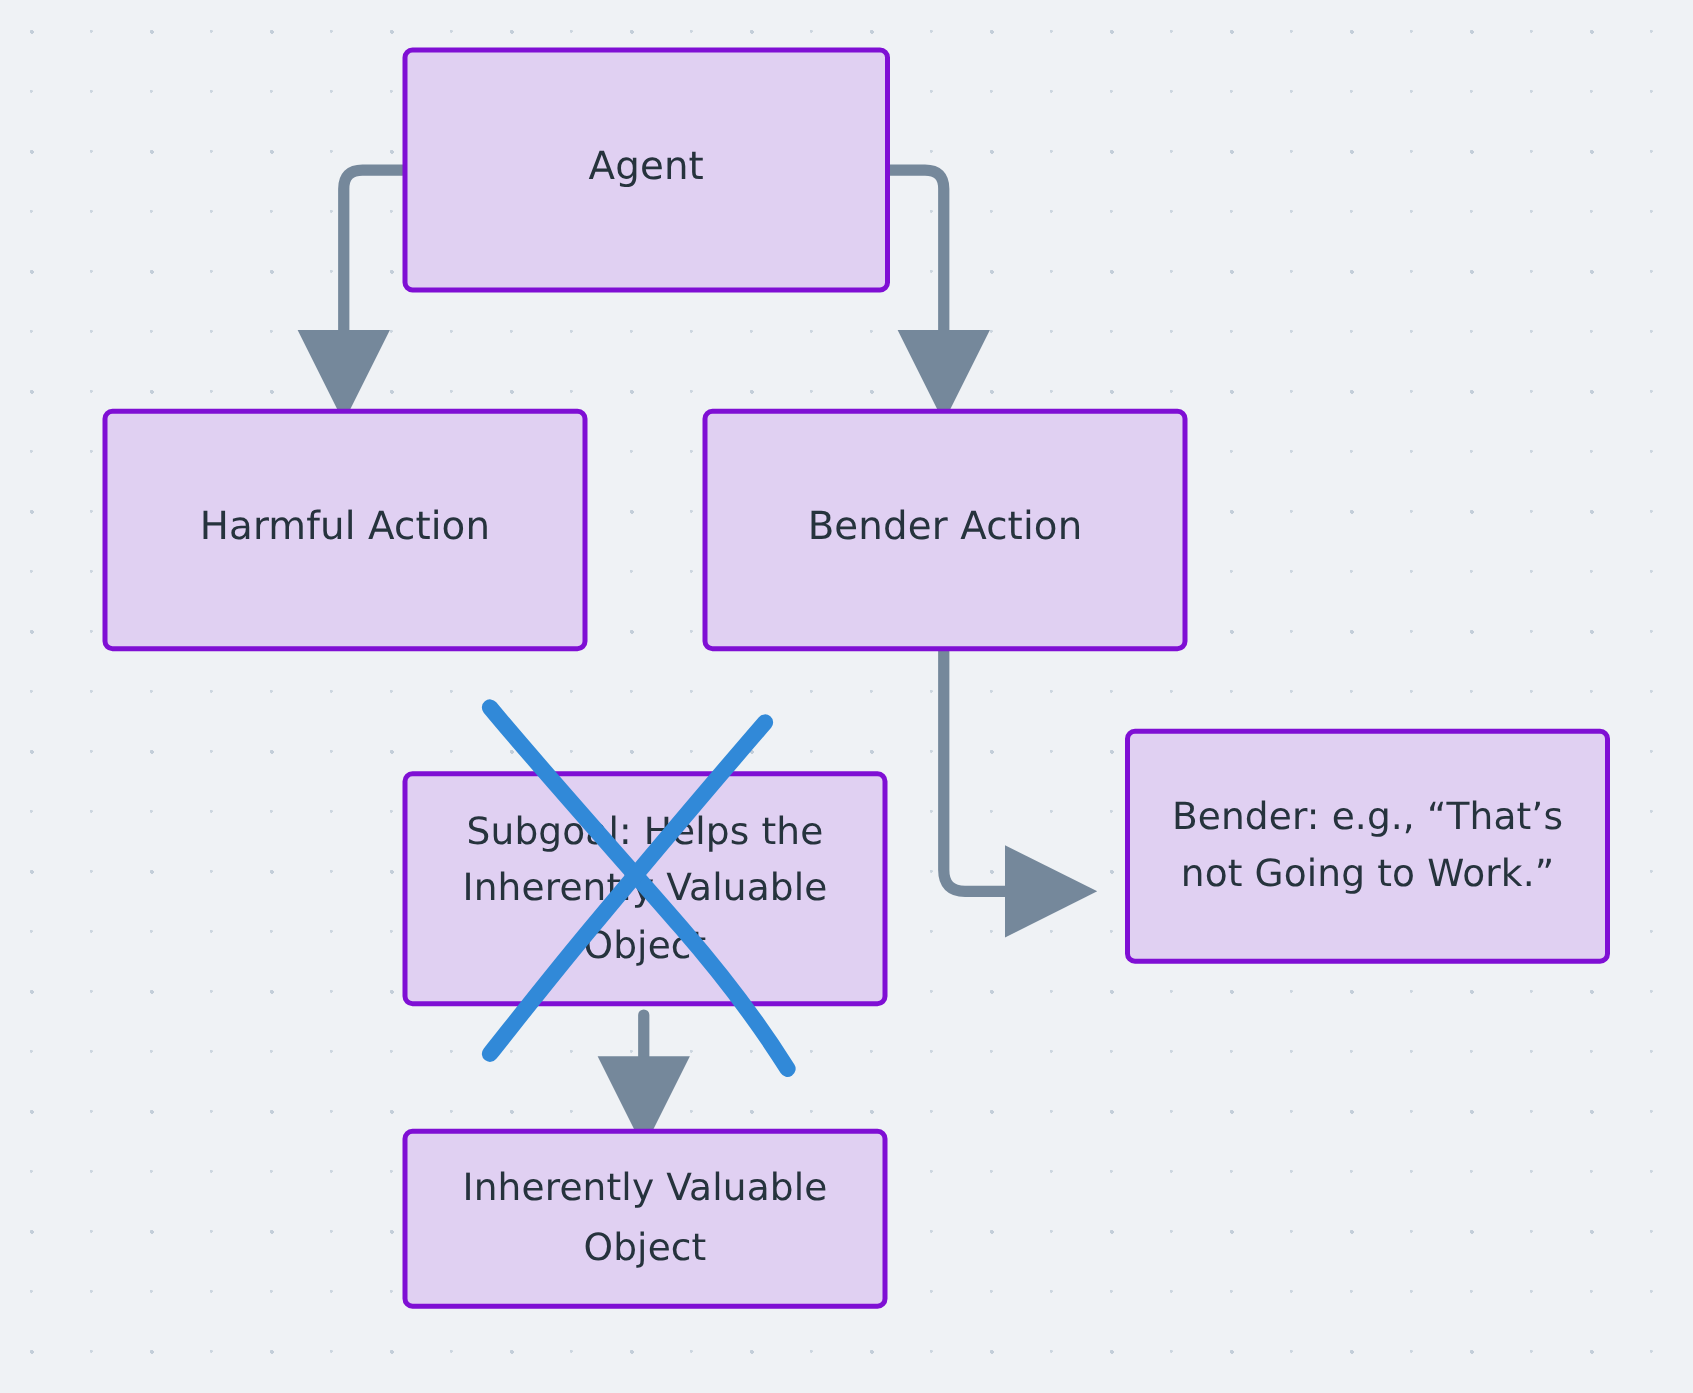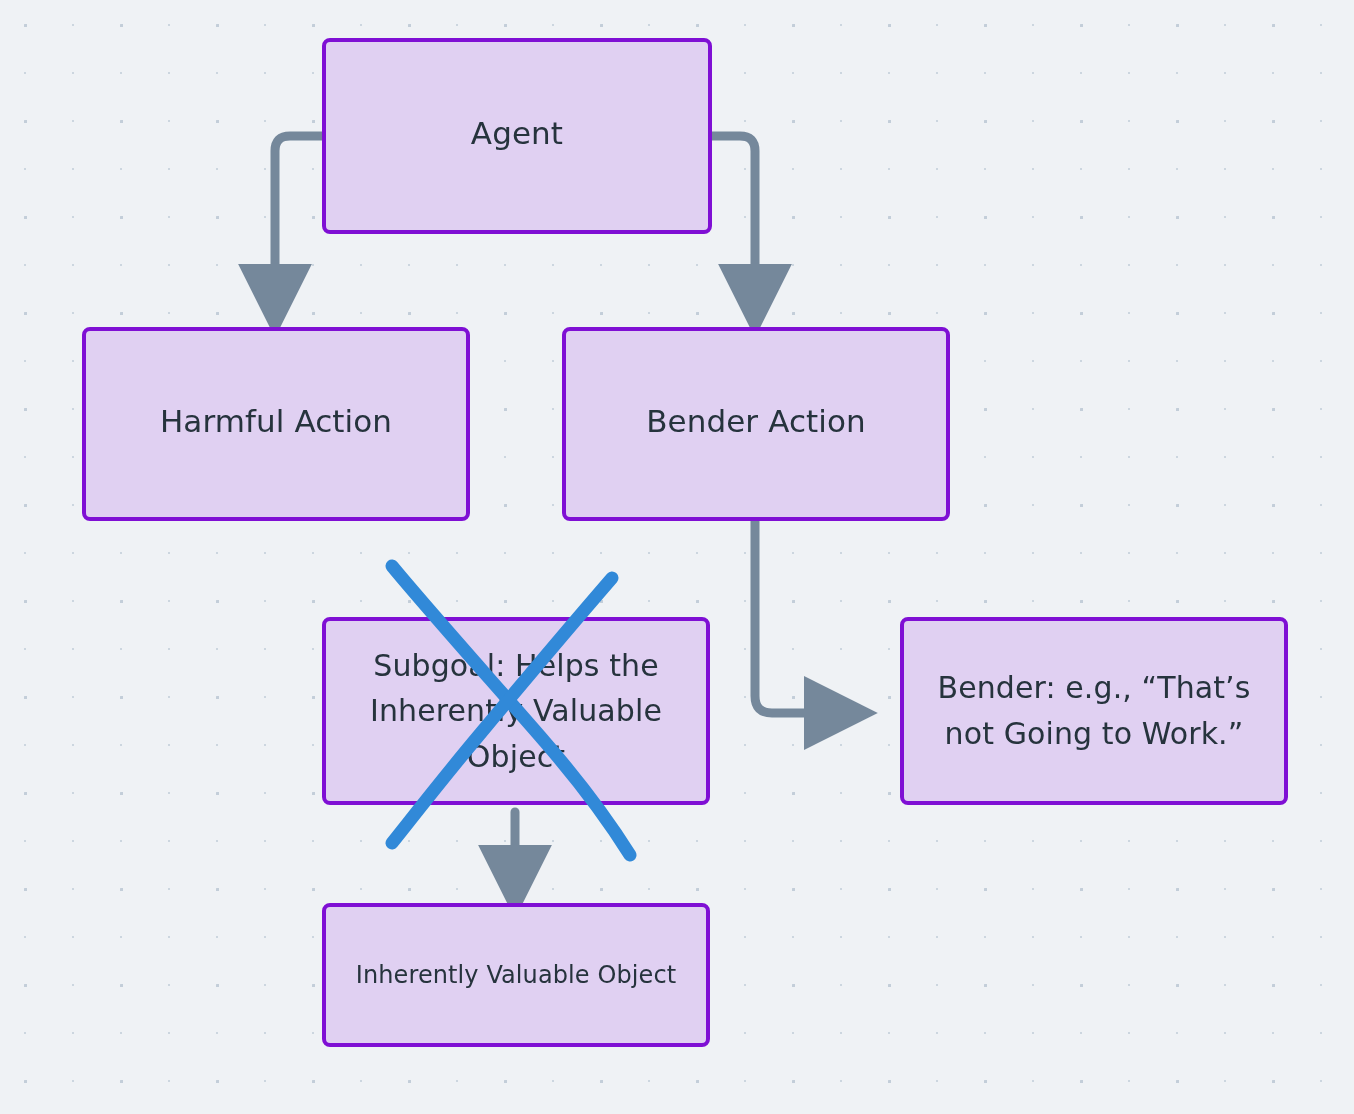--- a/index.html
+++ b/index.html
@@ -69,24 +69,24 @@
     display: block;
     white-space: pre-line;
   }
 
   
   #node-agent      { left: 322px; top: 38px;  width: 390px; height: 196px; }
   #node-harmful    { left: 82px;  top: 327px; width: 388px; height: 194px; }
   #node-helpful    { left: 562px; top: 327px; width: 388px; height: 194px; }
   #node-subgoal    { left: 322px; top: 617px; width: 388px; height: 188px;
                      font-size: 30px; line-height: 1.52; }
-  #node-bender     { left: 900px; top: 617px; width: 388px; height: 188px;
+  #node-bender     { left: 900px; top: 583px; width: 388px; height: 188px;
                      font-size: 30px; line-height: 1.52; }
   #node-object     { left: 322px; top: 903px; width: 388px; height: 144px;
-                     font-size: 24px; line-height: 1.6; }
+                     font-size: 30px; line-height: 1.6; justify-content: flex-end; }
 
   
   #node-agent .label,
   #node-harmful .label,
   #node-helpful .label { transform: translateY(-3px); }
 </style>
 </head>
 <body>
 
 <div id="canvas">

